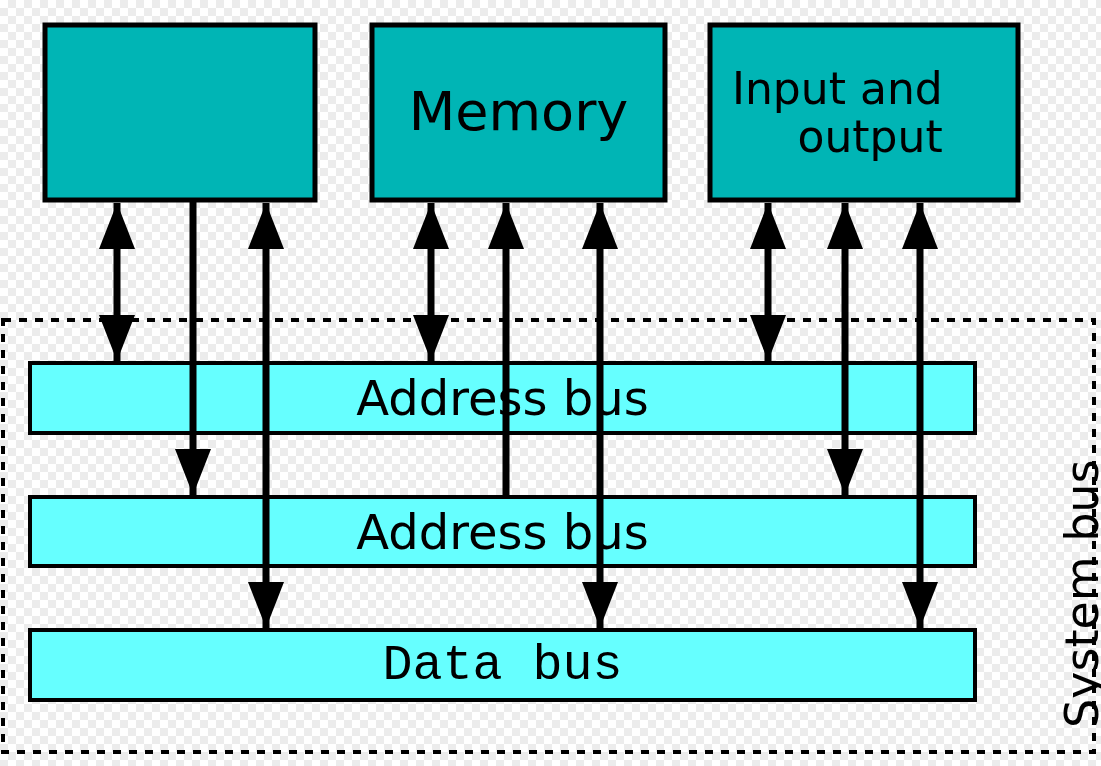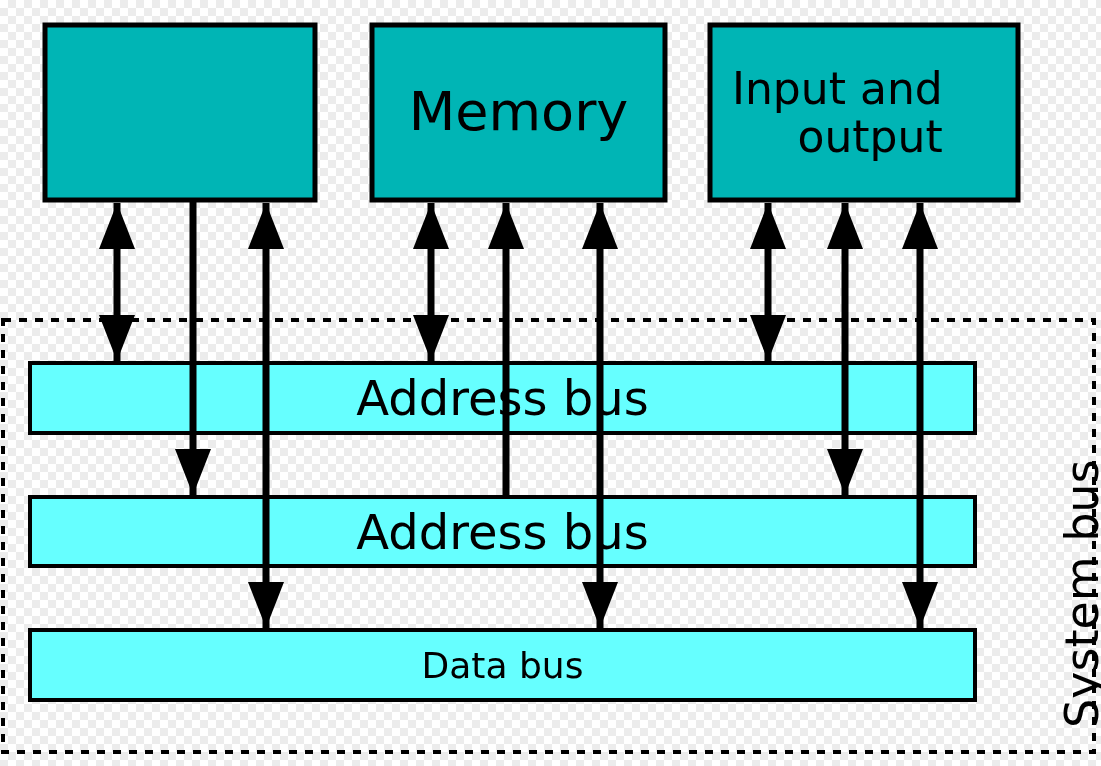--- a/index.html
+++ b/index.html
@@ -138,17 +138,17 @@
         <rect x="3" y="320" width="1091" height="432" fill="none" stroke="#000000" stroke-width="4" stroke-dasharray="8 8"></rect>
       </g>
   </svg>
 
   <div class="unit-box-label" id="label-memory" style="left: 372px; top: 25px; width: 293px; height: 175px; font-size: 54px; line-height: 58.32px; display: flex; flex-direction: column; justify-content: center; align-items: center; text-align: center;">Memory</div>
   <div class="unit-box-label" id="label-io" style="left: 710px; top: 25px; width: 308px; height: 175px; font-size: 44px; line-height: 47.52px; display: flex; flex-direction: column; justify-content: center; align-items: flex-start; text-align: right; padding-left: 22px; box-sizing: border-box;">Input and
 output</div>
 
   <div class="bus-label" id="label-control-bus" style="left: 30px; top: 363px; width: 945px; height: 70px; font-size: 48px; display: flex; align-items: center; justify-content: center;">Address bus</div>
   <div class="bus-label" id="label-address-bus" style="left: 30px; top: 497px; width: 945px; height: 69px; font-size: 48px; display: flex; align-items: center; justify-content: center;">Address bus</div>
-  <div class="bus-label" id="label-data-bus" style="left: 30px; top: 630px; width: 945px; height: 70px; font-size: 36px; display: flex; align-items: center; justify-content: center;">Data bus</div>
+  <div class="bus-label" id="label-data-bus" style="left: 30px; top: 630px; width: 945px; height: 70px; font-size: 50px; display: flex; align-items: center; justify-content: center; font-family: Liberation Mono, monospace;">Data bus</div>
 
   <div id="system-bus-label" style="font-size: 46px; left: 1055px; top: 728px; transform: rotate(-90deg);">System bus</div>
 
 </div>
 
 </body></html>

